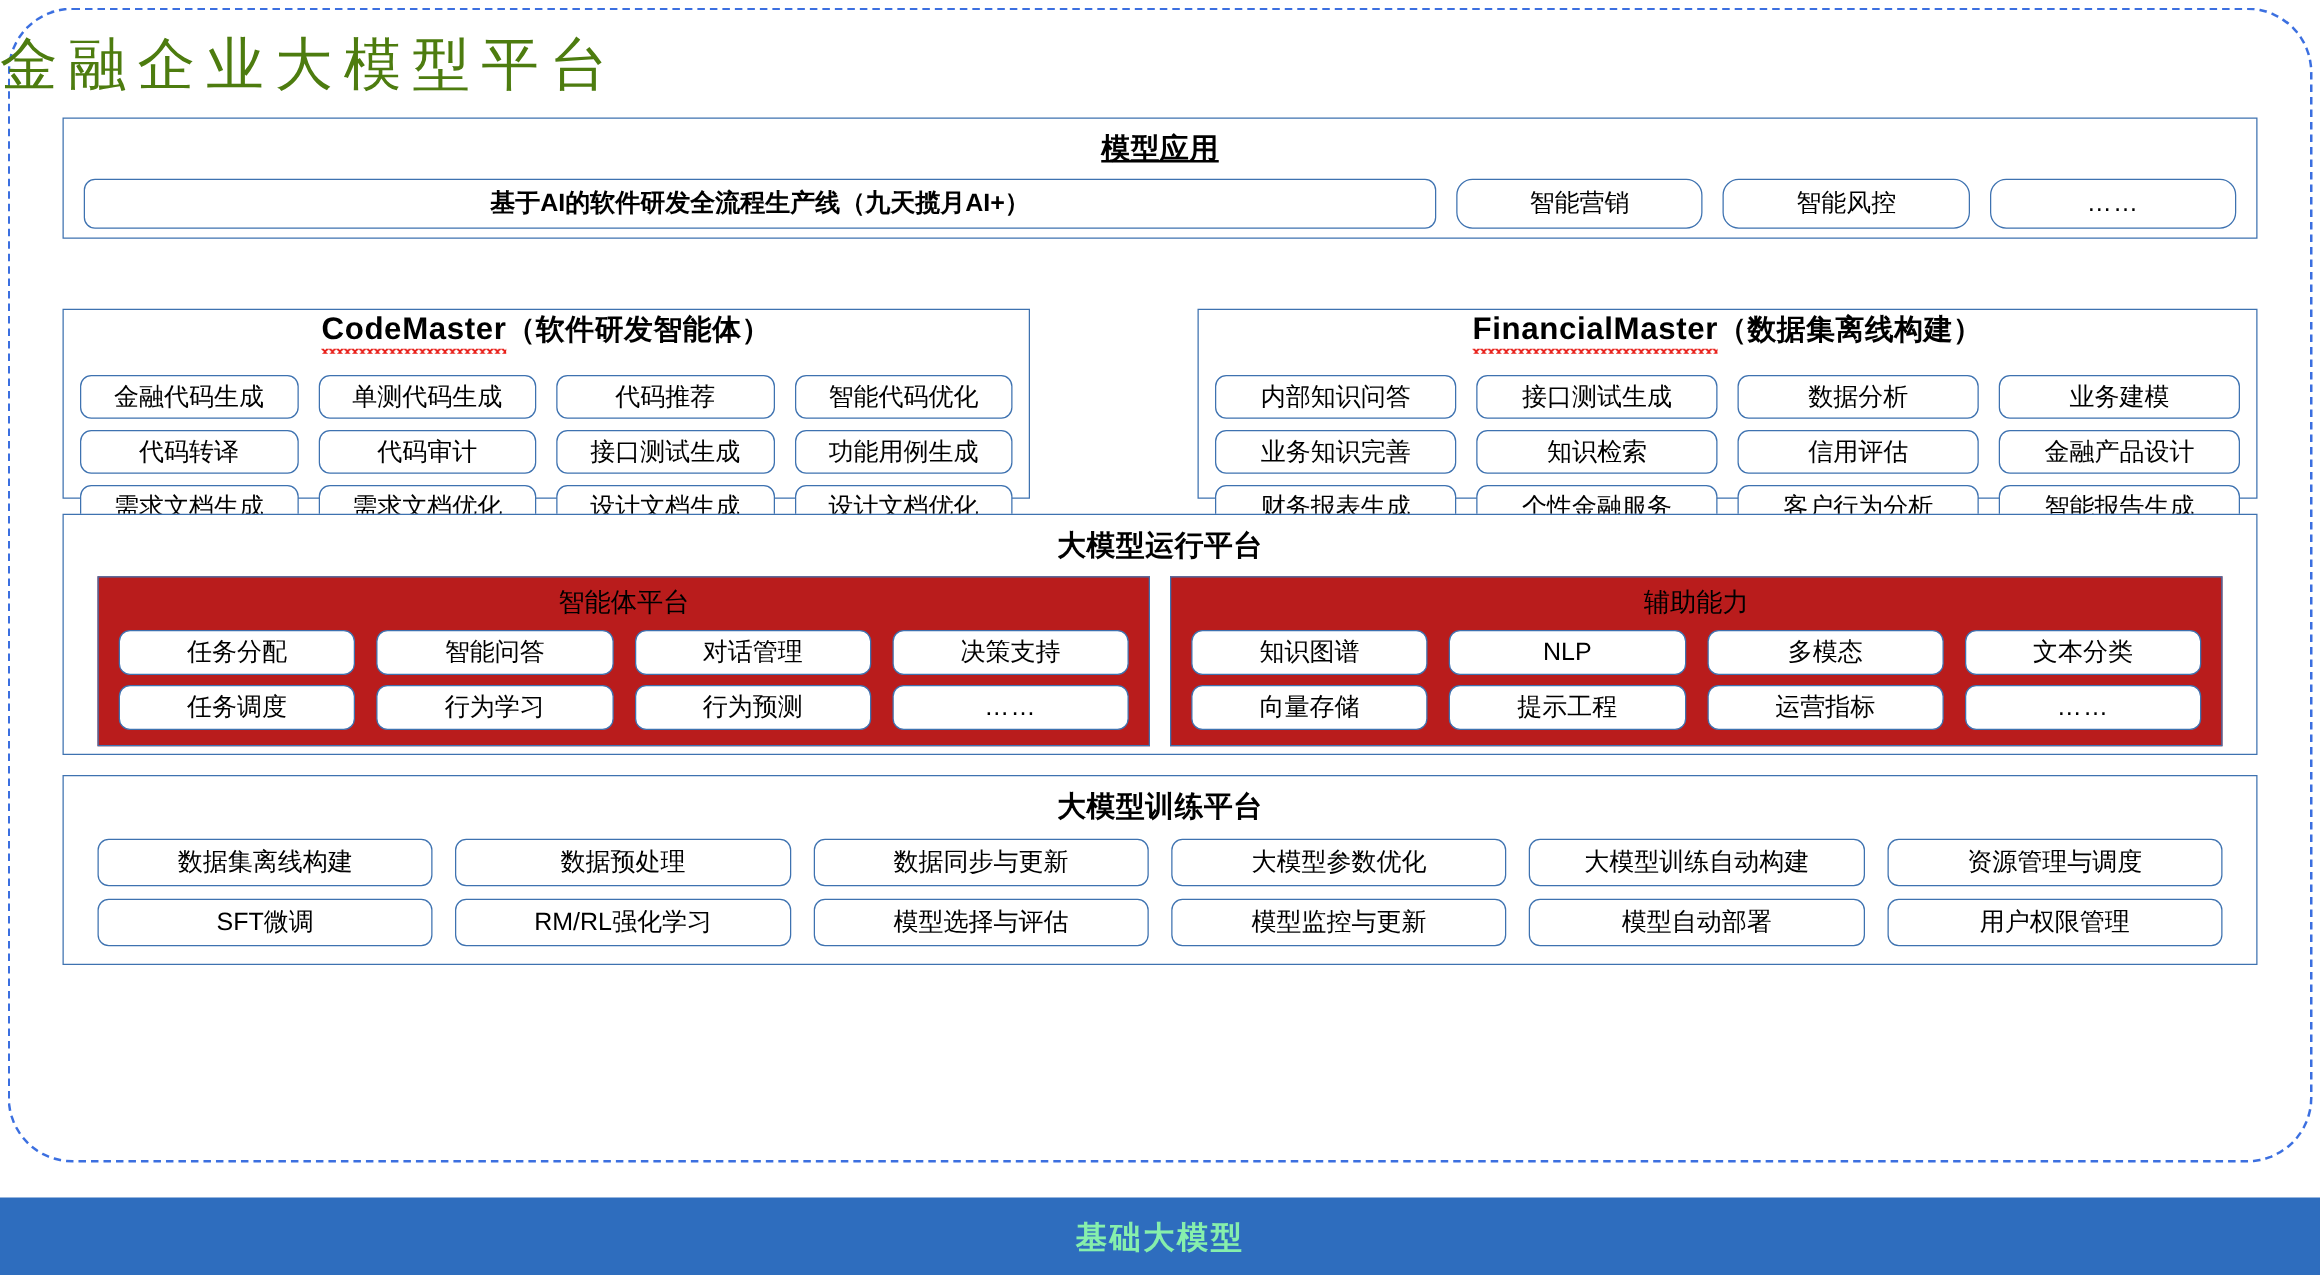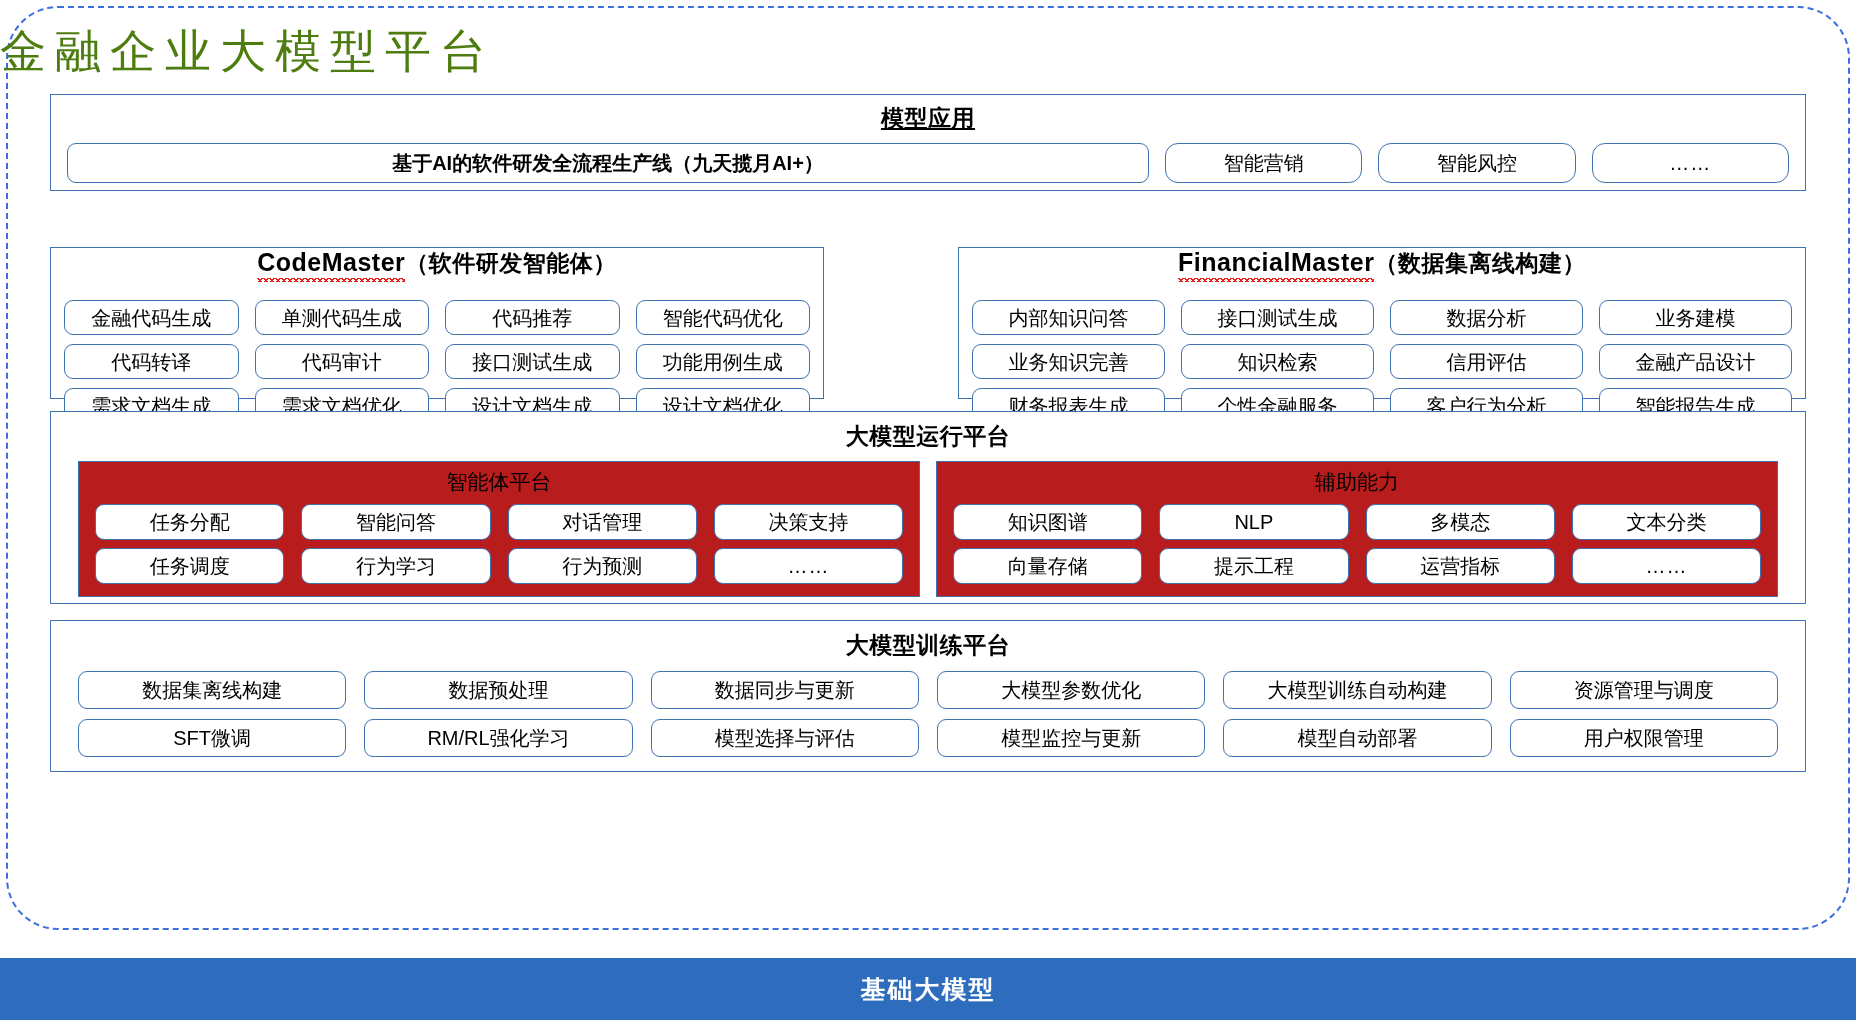--- a/index.html
+++ b/index.html
@@ -163,21 +163,21 @@
     left: 0;
     top: 958px;
     width: 1856px;
     height: 62px;
     background: #2E6DBE;
     display: flex;
     align-items: center;
     justify-content: center;
   }
   .footer-bar .footer-label {
-    color: #ffffff;
+    color: #86efac;
     font-size: 25px;
     font-weight: 700;
     letter-spacing: 2px;
   }
 </style>
 </head>
 <body>
 
 <div id="root">
 

